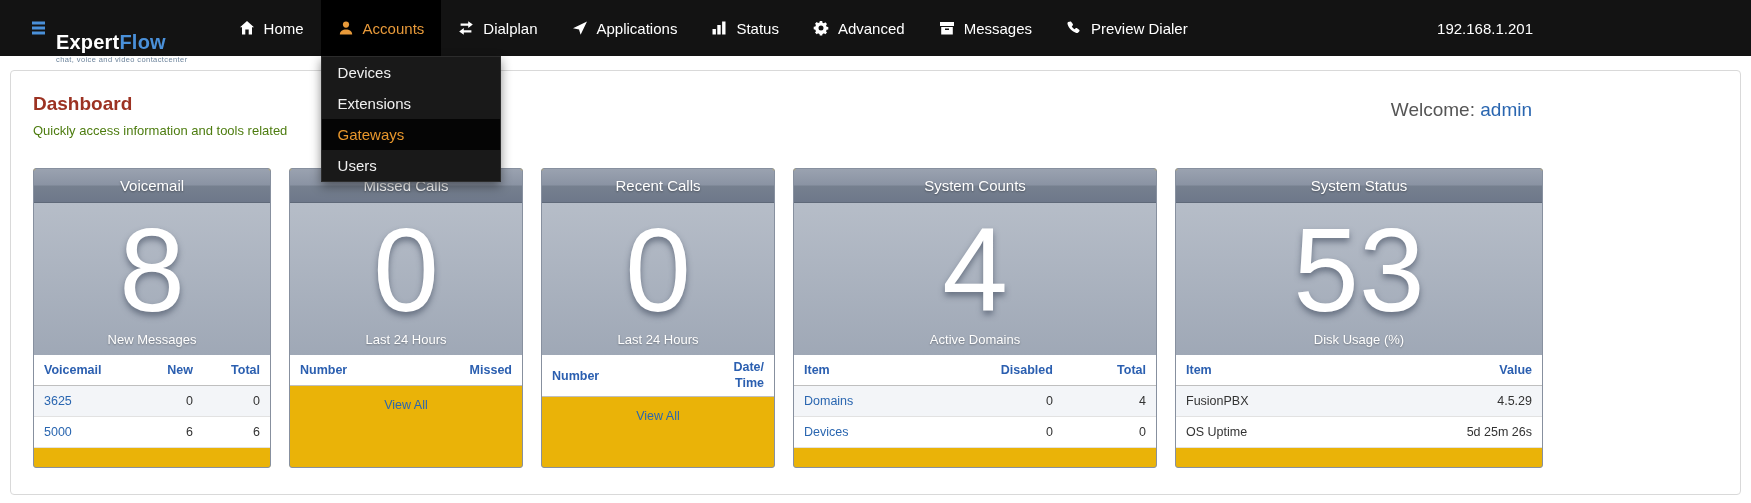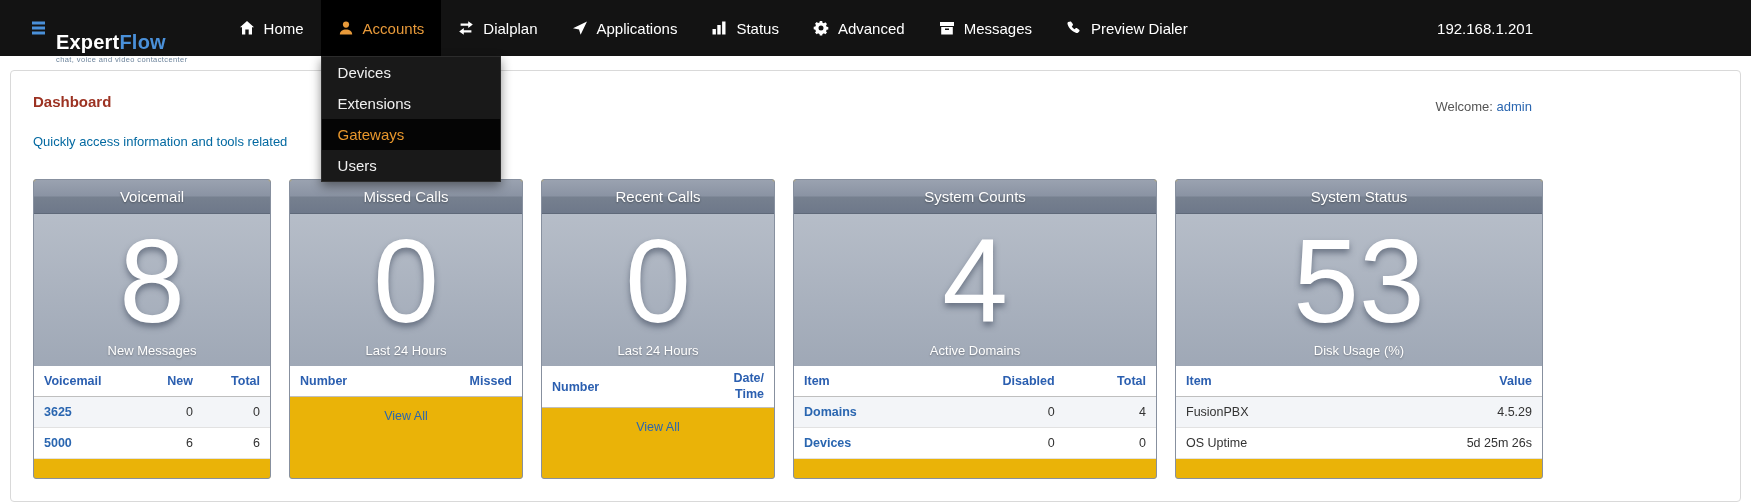--- a/index.html
+++ b/index.html
@@ -24,23 +24,23 @@
 
   
   .dropdown { position: absolute; top: 56px; left: 0; width: 180px; background: #191919;
     border: 1px solid #2c2c2c; box-shadow: 0 4px 10px rgba(0,0,0,.45); z-index: 50; }
   .dropdown-item { padding: 7px 16px; color: #f0f0f0; font-size: 15px; cursor: pointer; }
   .dropdown-item.active { background: #050505; color: #e8972c; }
 
   
   .panel { margin: 14px 10px 0 10px; background: #fff; border: 1px solid #d9d9d9;
     border-radius: 4px; padding: 22px; min-height: 425px; position: relative; }
-  .page-title { color: #9c3222; font-size: 15px; font-weight: bold; }
-  .page-subtitle { color: #0369a1; font-size: 13px; margin-top: 24px; }
-  .welcome { position: absolute; top: 28px; right: 208px; font-size: 13px; color: #555; }
+  .page-title { color: #9c3222; font-size: 19px; font-weight: bold; }
+  .page-subtitle { color: #4d7c0f; font-size: 13px; margin-top: 8px; }
+  .welcome { position: absolute; top: 28px; right: 208px; font-size: 19px; color: #555; }
   .welcome a { color: #2a66b0; text-decoration: none; cursor: pointer; }
 
   
   .cards { display: flex; gap: 18px; margin-top: 30px; align-items: flex-start; }
   .card { border: 1px solid #87909f; border-radius: 3px; background: #eab308; overflow: hidden;
     min-height: 300px; }
   .w1 { width: 238px; } .w2 { width: 234px; } .w3 { width: 234px; }
   .w4 { width: 364px; } .w5 { width: 368px; }
   .card-header { height: 34px; line-height: 34px; text-align: center; color: #fff; font-size: 15px;
     background: linear-gradient(#9aa2b0, #8a93a3 49%, #76808f 51%, #6e788a);
@@ -51,21 +51,21 @@
   .card-value { font-size: 118px; line-height: 1; color: #fff; margin-top: -18px;
     text-shadow: 0 4px 6px rgba(50,60,80,.55); }
   .card-value-label { position: absolute; bottom: 8px; left: 0; right: 0; text-align: center;
     color: #fff; font-size: 13px; text-shadow: 0 1px 2px rgba(0,0,0,.3); }
   table.card-table { width: 100%; border-collapse: collapse; font-size: 12.5px; background: #fff; }
   .card-table th { color: #2b5fb0; font-weight: bold; padding: 8px 10px;
     border-bottom: 1px solid #bfbfbf; text-align: left; background: #fff; }
   .card-table td { padding: 8px 10px; border-bottom: 1px solid #e2e2e2; color: #333; text-align: left; }
   .card-table tr.odd td { background: #f3f5f8; }
   .ar { text-align: right !important; }
-  .card-table a { color: #2a66b0; text-decoration: none; cursor: pointer; font-weight: bold; }
+  .card-table a { color: #2a66b0; text-decoration: none; cursor: pointer; }
   th.two-line { white-space: pre-line; line-height: 1.25; padding-top: 5px; padding-bottom: 5px; }
   .view-all-row { text-align: center; padding: 9px 0 10px 0; }
   .view-all { color: #2a66b0; font-size: 12.5px; text-decoration: none; cursor: pointer; }
 </style>
 </head>
 <body>
 
 <div class="navbar">
   <div class="brand">
     <svg class="brand-icon" viewBox="0 0 18 18">

